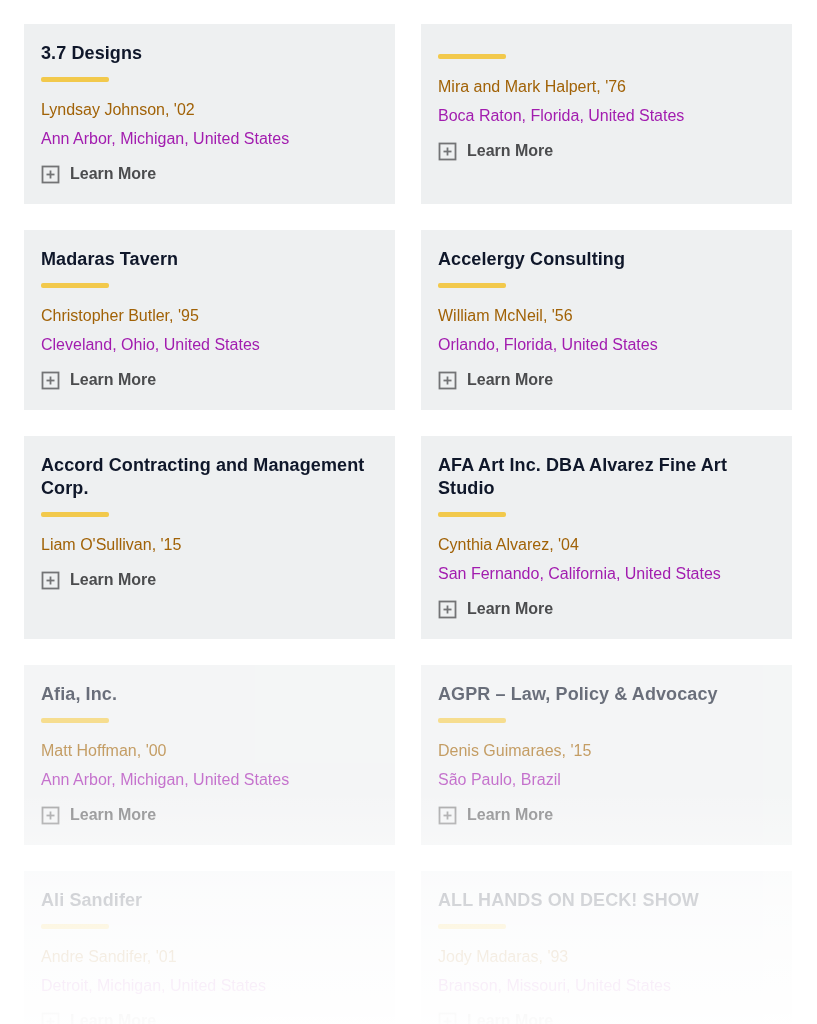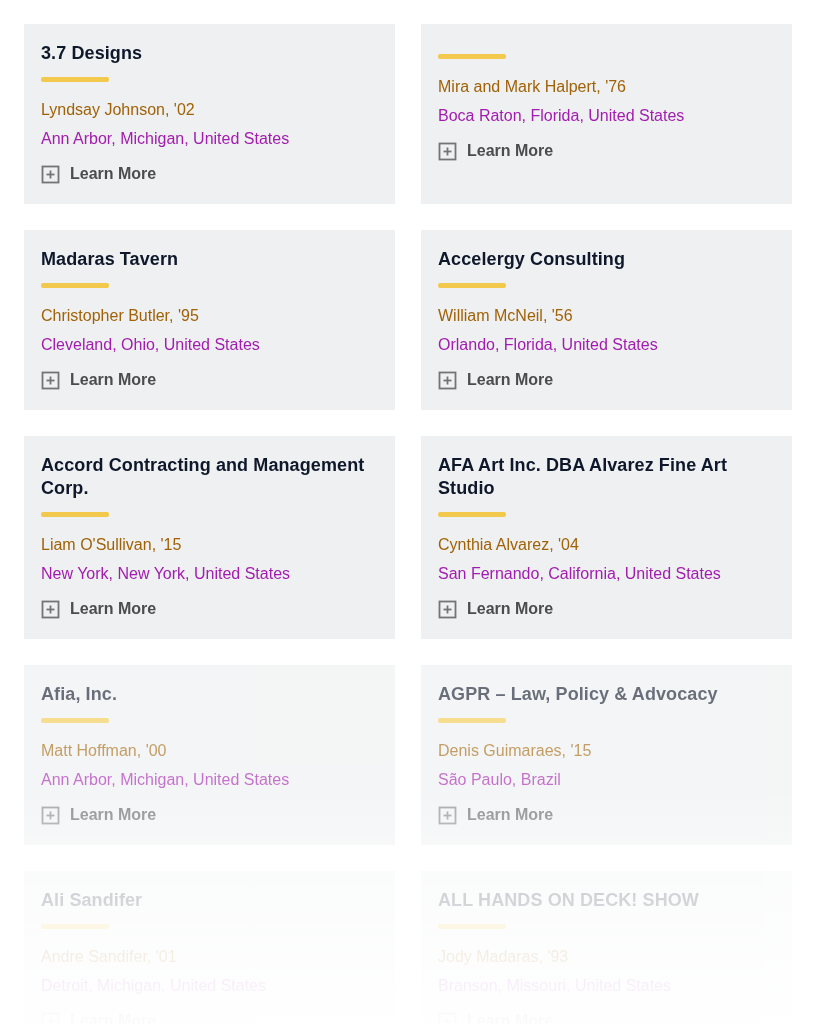--- a/index.html
+++ b/index.html
@@ -147,21 +147,20 @@
         </svg>
       </span>
       <span class="lm-label">Learn More</span>
     </a>
   </article>
 
   <article class="card">
     <h3 class="card-title">Accord Contracting and Management Corp.</h3>
     <div class="accent-bar"></div>
     <p class="card-owner">Liam O'Sullivan, '15</p>
-    <p class="card-location">New York, New York, United States</p>
     <a class="learn-more">
       <span class="lm-icon">
         <svg width="19" height="19" viewBox="0 0 19 19" aria-hidden="true">
           <rect x="1.5" y="1.5" width="16" height="16" fill="none" stroke="currentColor" stroke-width="1.8"></rect>
           <line x1="9.5" y1="5.5" x2="9.5" y2="13.5" stroke="currentColor" stroke-width="1.8"></line>
           <line x1="5.5" y1="9.5" x2="13.5" y2="9.5" stroke="currentColor" stroke-width="1.8"></line>
         </svg>
       </span>
       <span class="lm-label">Learn More</span>
     </a>

